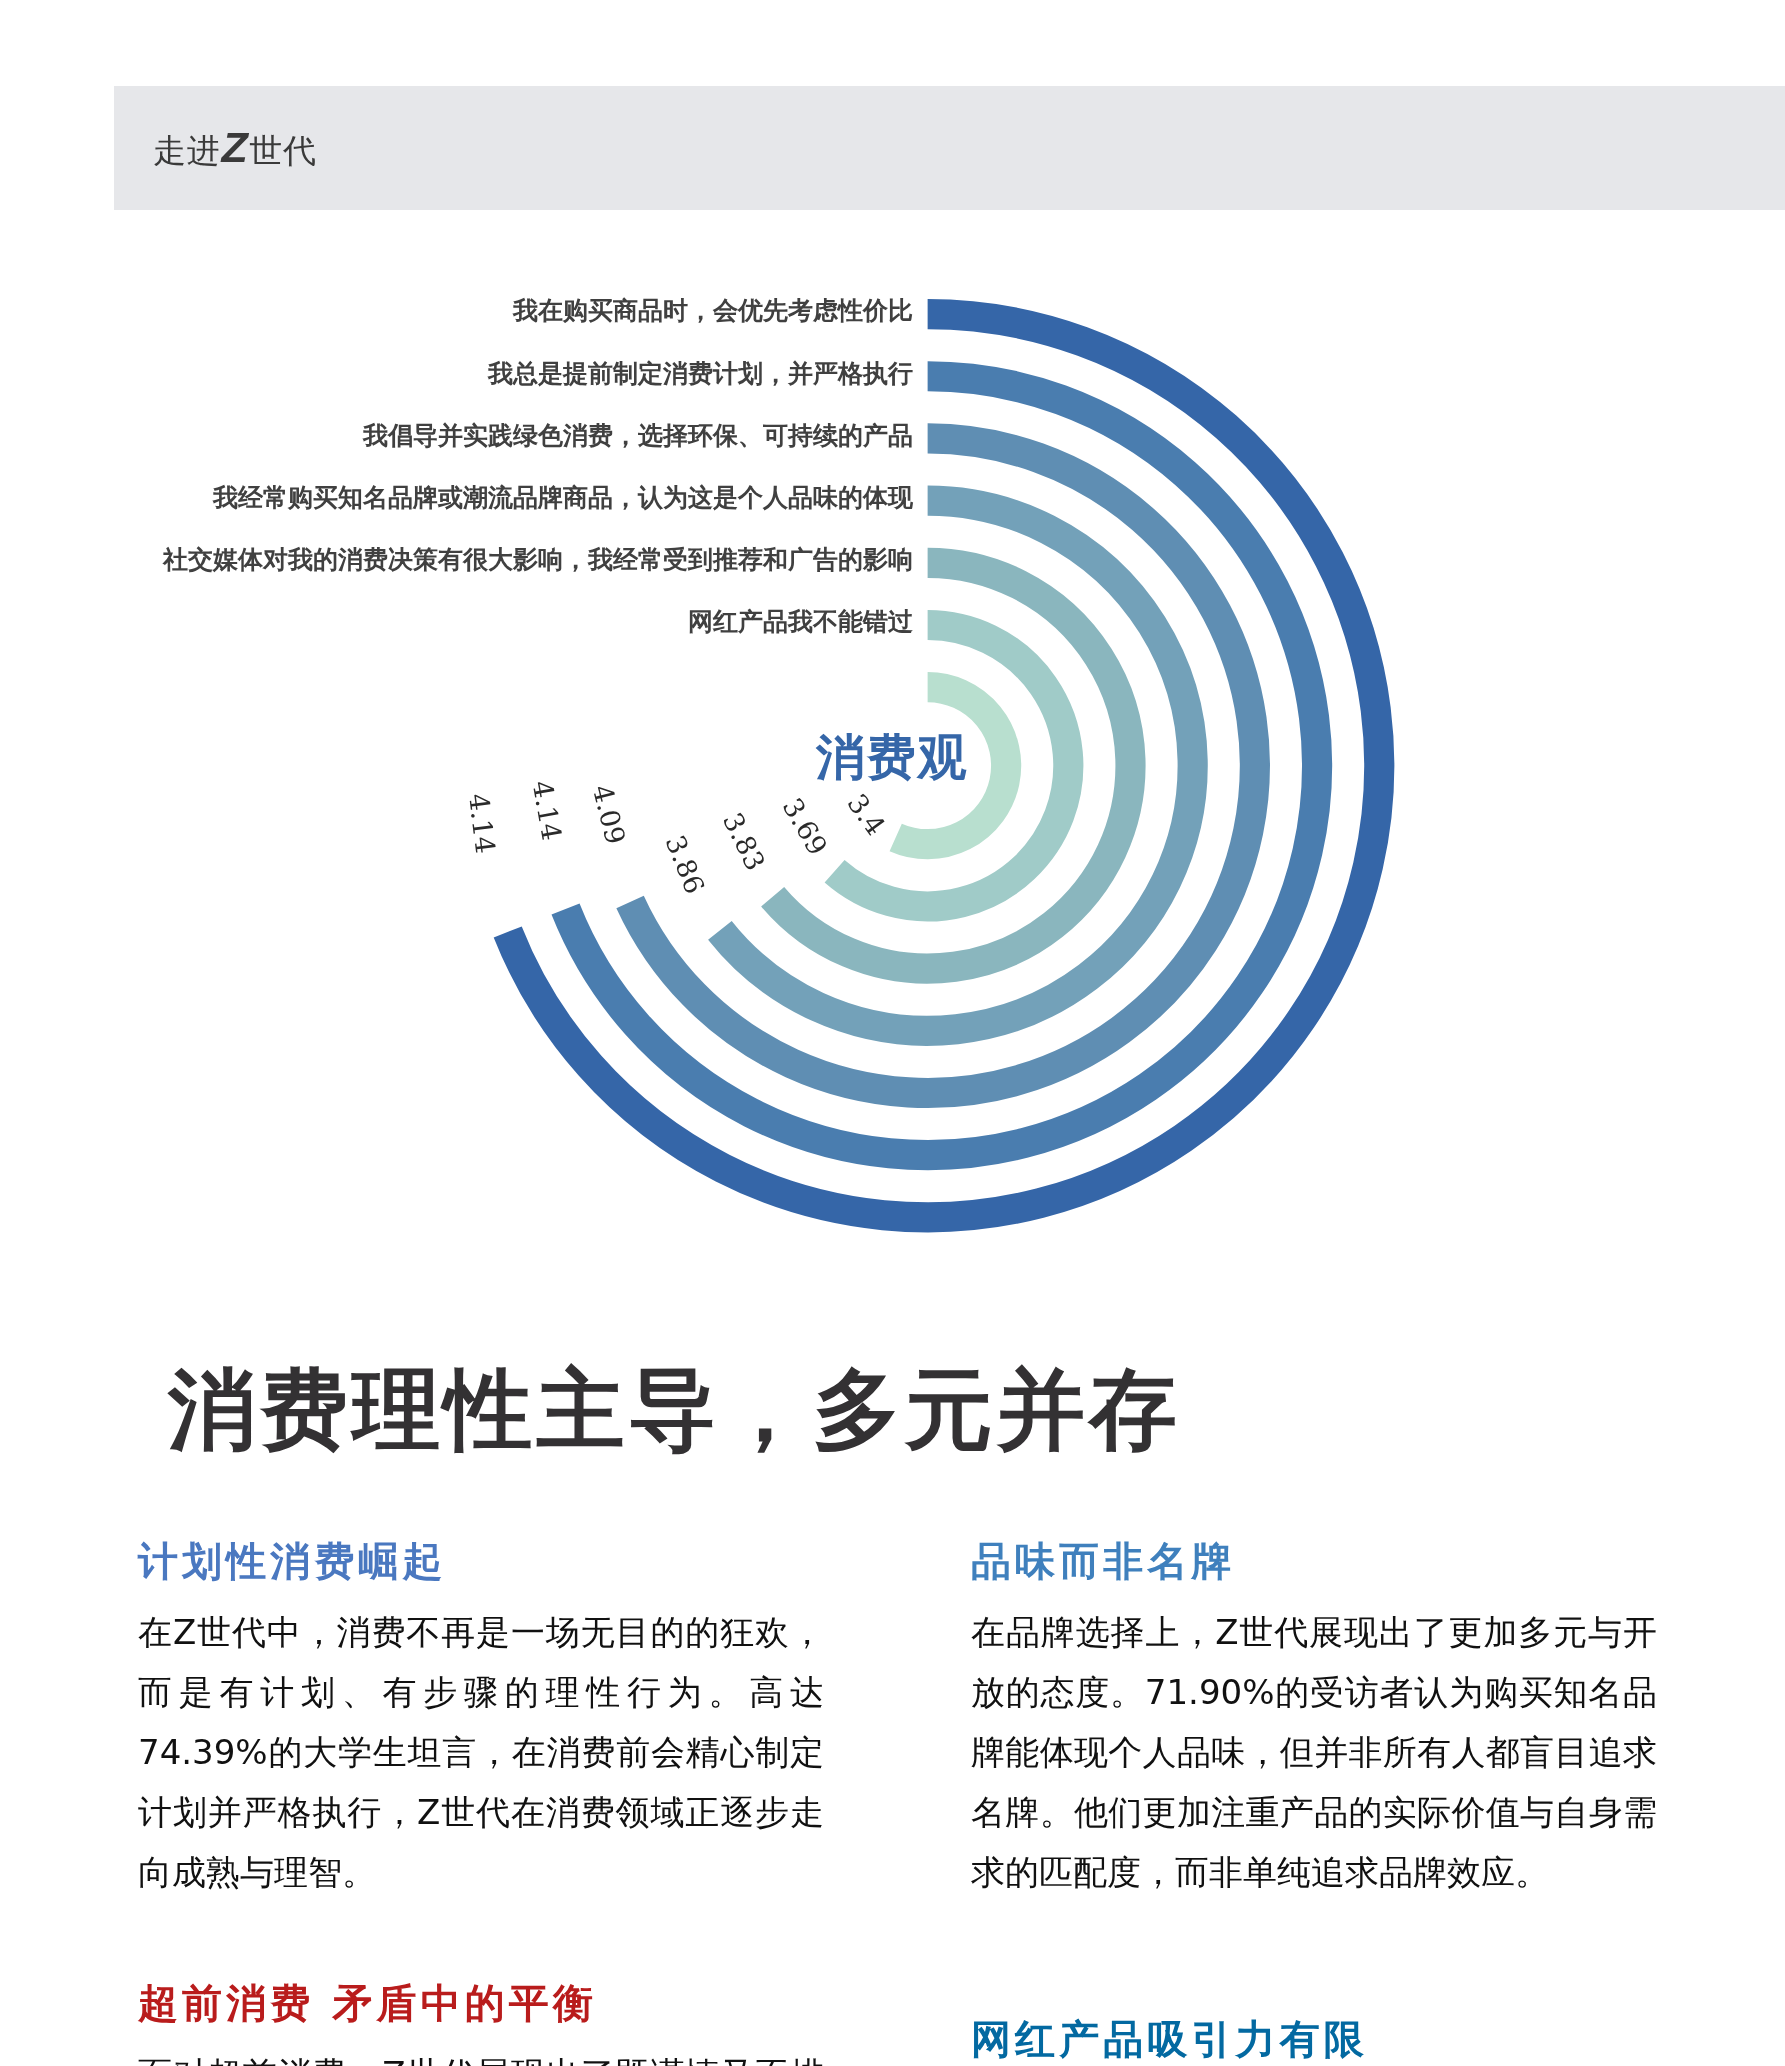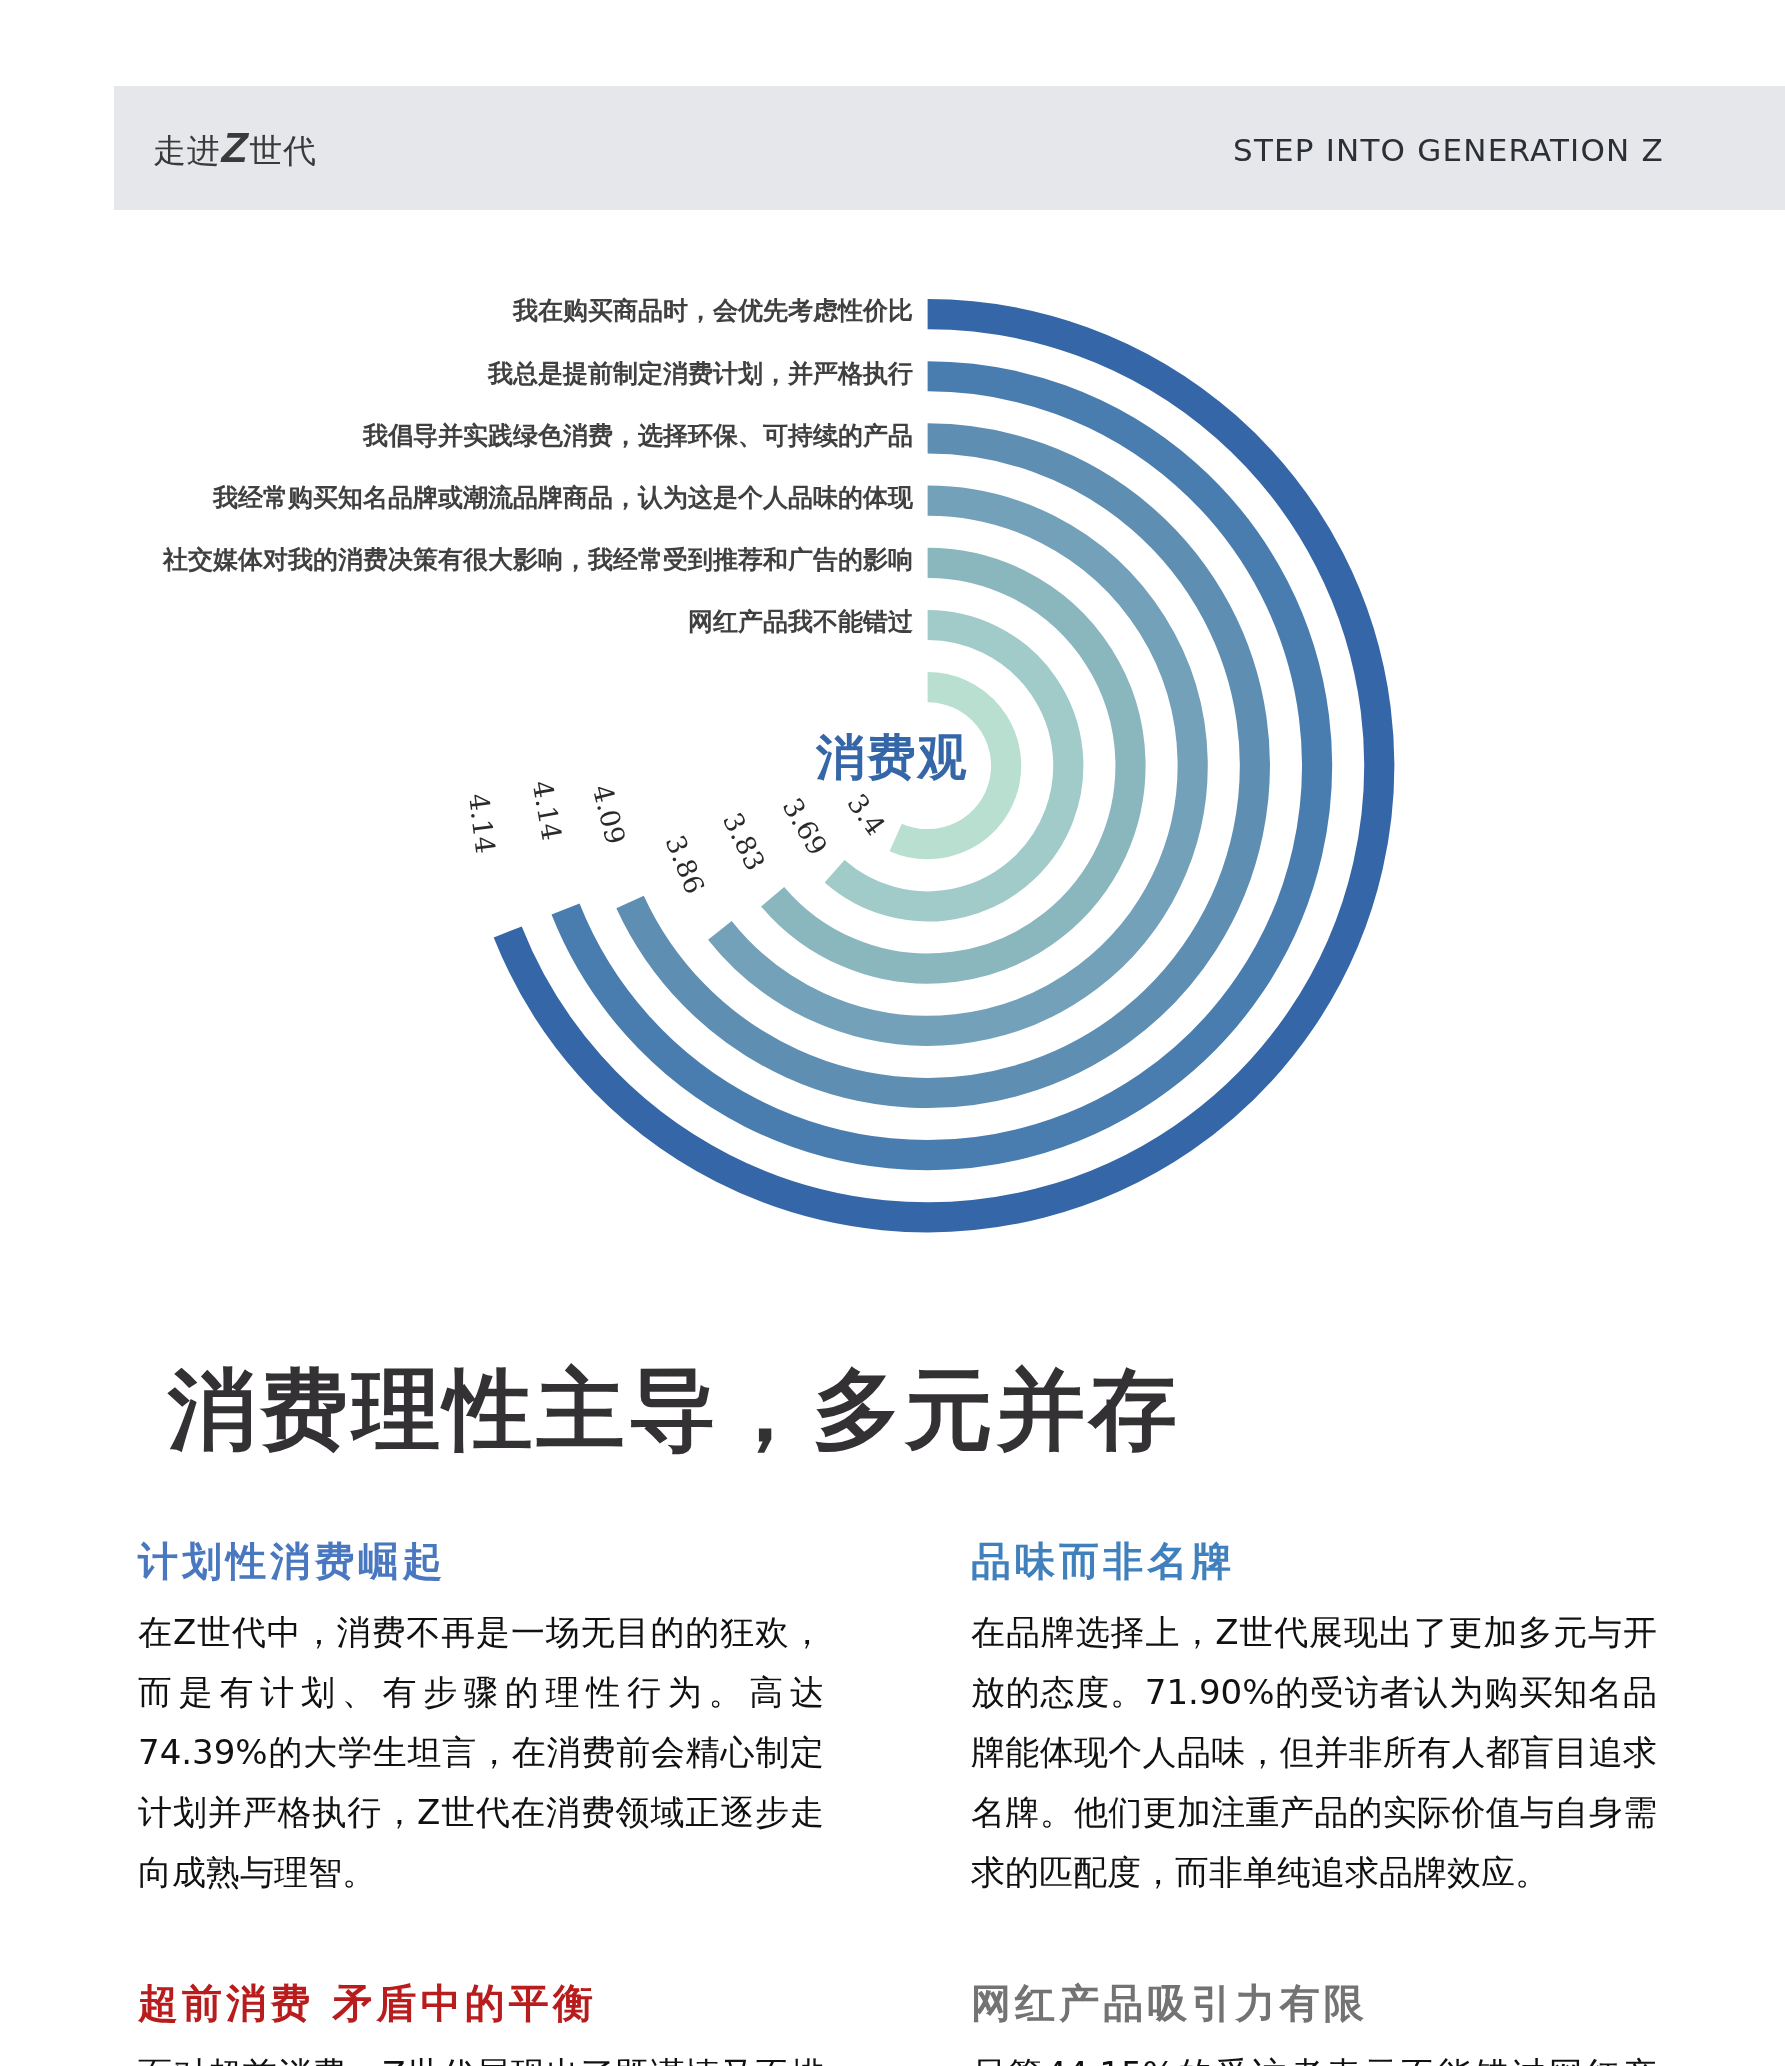--- a/index.html
+++ b/index.html
@@ -39,21 +39,20 @@
   .sec-3 { left: 138px; top: 1978px; }
   .sec-4 { left: 971px; top: 1978px; }
 </style>
 </head>
 <body>
 
 <div class="header-band">
   <div class="header-left">
     <span>走进</span><span class="z">Z</span><span>世代</span>
   </div>
-  <div class="header-right">STEP INTO GENERATION Z</div>
 </div>
 
 <div class="chart">
   <svg id="chart-svg" width="1785" height="1281" viewBox="0 0 4320 3100" style="position:absolute;left:0;top:0;">
       <path d="M 2245 760 A 1093 1093 0 1 1 1228.7543009241415 2255.3601360843536" fill="none" stroke="#3566a8" stroke-width="73" stroke-linecap="butt"></path>
       <path d="M 2245 910.5 A 942.5 942.5 0 1 1 1368.6856620503233 2199.9573909053097" fill="none" stroke="#4a7daf" stroke-width="73" stroke-linecap="butt"></path>
       <path d="M 2245 1061 A 792 792 0 1 1 1524.8850016347217 2182.694387470238" fill="none" stroke="#5f8eb3" stroke-width="73" stroke-linecap="butt"></path>
       <path d="M 2245 1211.5 A 641.5 641.5 0 1 1 1742.260647125474 2251.466301048536" fill="none" stroke="#73a1b9" stroke-width="73" stroke-linecap="butt"></path>
       <path d="M 2245 1362 A 491 491 0 1 1 1869.9761499403908 2169.91972467246" fill="none" stroke="#8ab6be" stroke-width="73" stroke-linecap="butt"></path>
       <path d="M 2245 1512.5 A 340.5 340.5 0 1 1 2019.8233098572966 2108.4128192091716" fill="none" stroke="#a0cbc8" stroke-width="73" stroke-linecap="butt"></path>
@@ -86,16 +85,16 @@
 </div>
 <div class="section sec-2">
   <h3 style="color:#3f80bd;">品味而非名牌</h3>
   <p>在品牌选择上，Z世代展现出了更加多元与开放的态度。71.90%的受访者认为购买知名品牌能体现个人品味，但并非所有人都盲目追求名牌。他们更加注重产品的实际价值与自身需求的匹配度，而非单纯追求品牌效应。</p>
 </div>
 <div class="section sec-3">
   <h3 style="color:#b91c1c;">超前消费 矛盾中的平衡</h3>
   <p>面对超前消费，Z世代展现出了既谨慎又不排斥的双重态度。他们渴望享受生活，却又不愿被消费主义所裹挟，这种矛盾心理促使他们在享受与理性之间寻找微妙的平衡，展现出Z世代独特的消费哲学。</p>
 </div>
 <div class="section sec-4">
-  <h3 style="color:#737373;">网红产品吸引力有限</h3>
+  <h3 style="color:#0369a1;margin-top:36px;">网红产品吸引力有限</h3>
   <p>尽管44.15%的受访者表示不能错过网红产品，但整体平均得分仅为3.69，这反映出网红产品虽具有一定的吸引力，但并非不可抗拒。Z世代在消费时更加理性与独立，他们愿意尝试新鲜事物，但不会被潮流所左右。</p>
 </div>
 
 
 </body></html>

